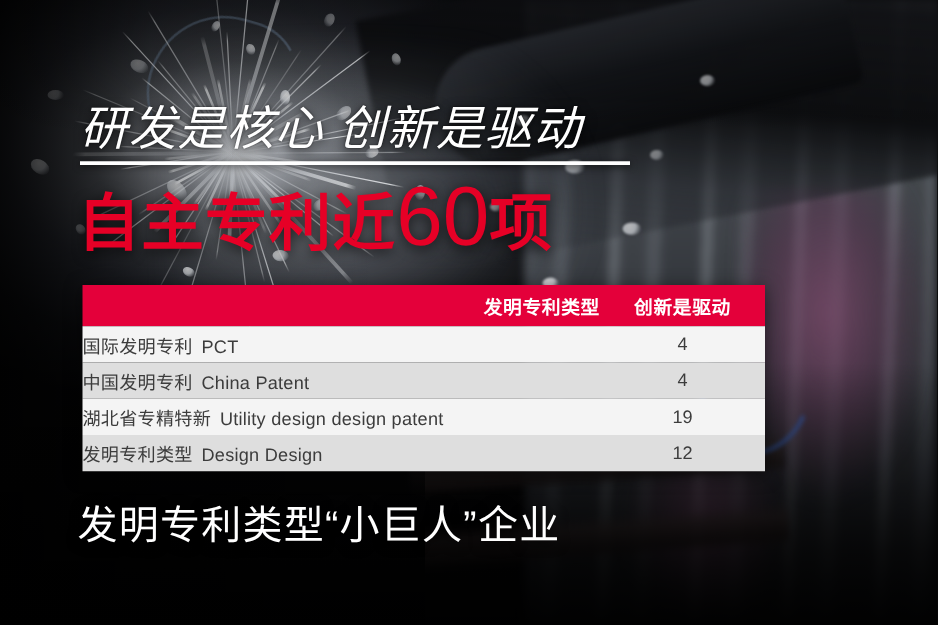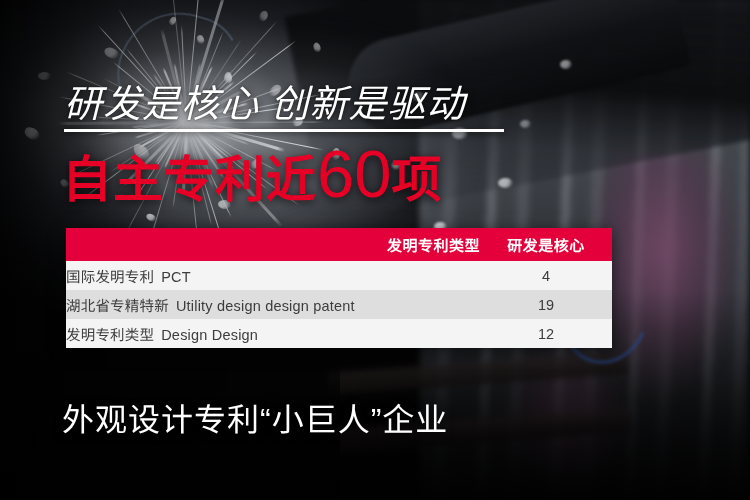--- a/index.html
+++ b/index.html
@@ -321,34 +321,38 @@
     <div class="rule"></div>
 
     <div class="headline-2">
       <span>自主专利近</span><span class="num">60</span><span>项</span>
     </div>
 
     <table class="table">
       <thead>
         <tr>
           <th class="th-type">发明专利类型</th>
-          <th class="th-count">研发是核心</th>
+          <th class="th-count">创新是驱动</th>
         </tr>
       </thead>
       <tbody id="table-body">
           <tr>
             <td class="td-type"><span>国际发明专利</span><span class="en">PCT</span></td>
+            <td class="td-count">4</td>
+          </tr>
+          <tr>
+            <td class="td-type"><span>中国发明专利</span><span class="en">China Patent</span></td>
             <td class="td-count">4</td>
           </tr>
           <tr>
             <td class="td-type"><span>湖北省专精特新</span><span class="en">Utility design design patent</span></td>
             <td class="td-count">19</td>
           </tr>
           <tr>
             <td class="td-type"><span>发明专利类型</span><span class="en">Design Design</span></td>
             <td class="td-count">12</td>
           </tr>
         </tbody>
     </table>
 
-    <div class="footline">外观设计专利“小巨人”企业</div>
+    <div class="footline">发明专利类型“小巨人”企业</div>
   </div>
 </div>
 
 </body></html>

